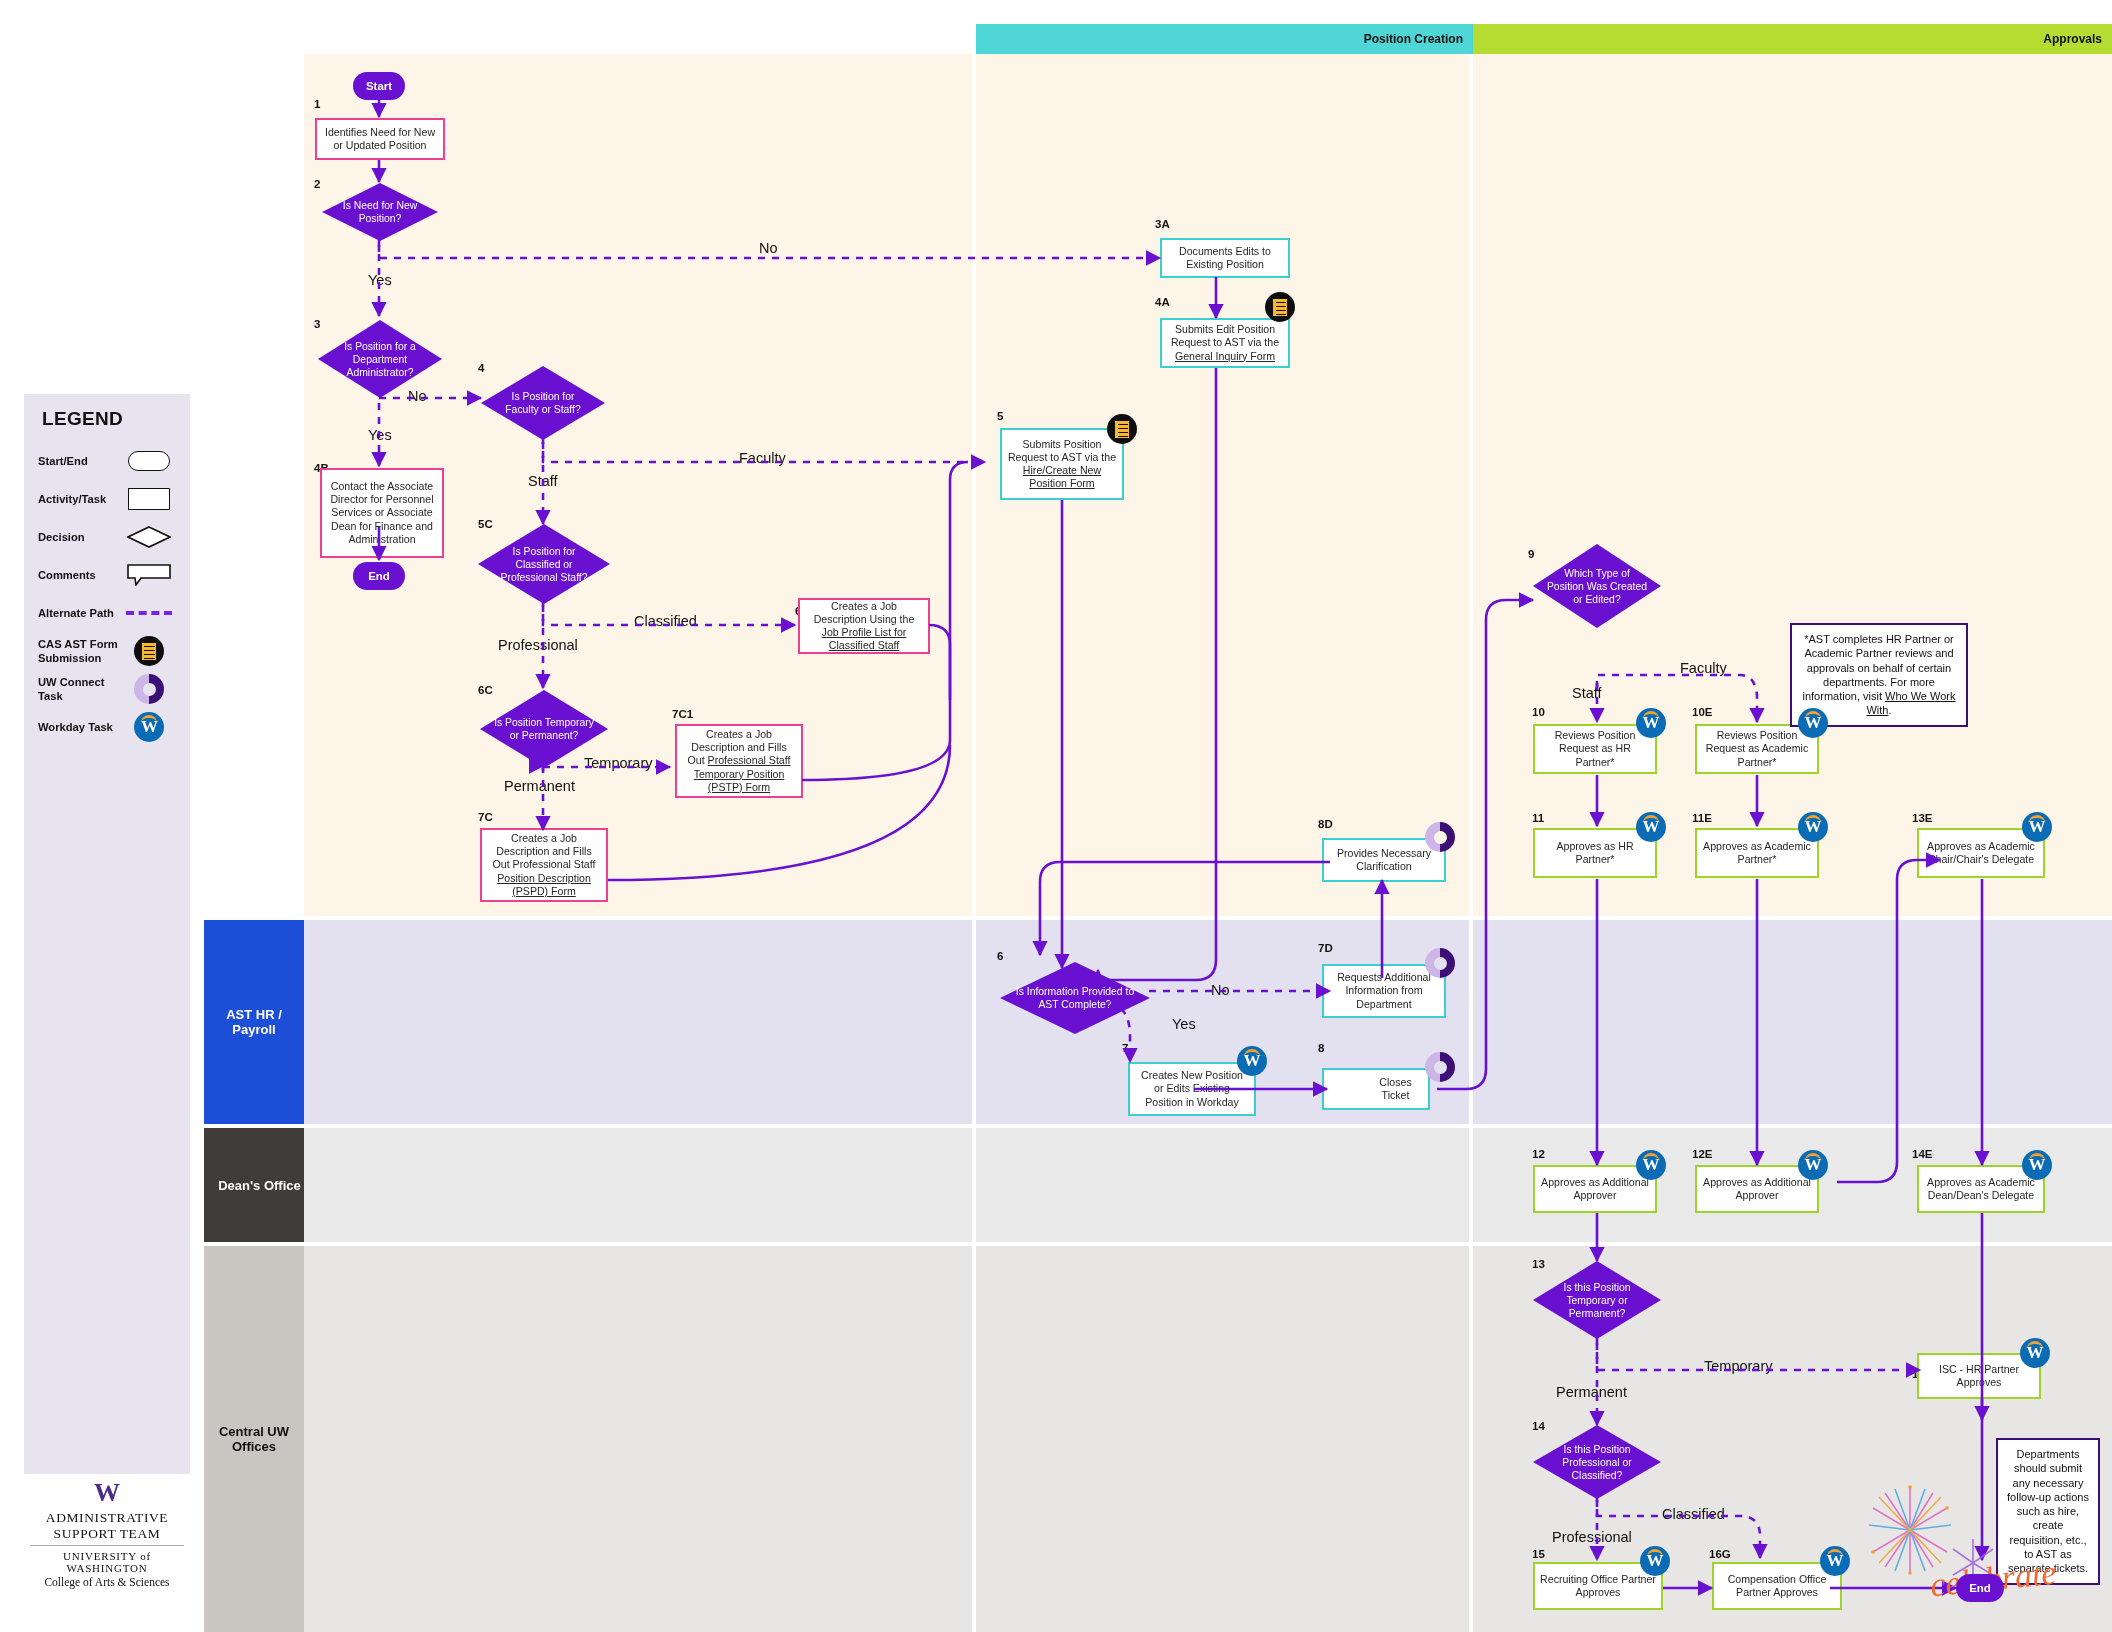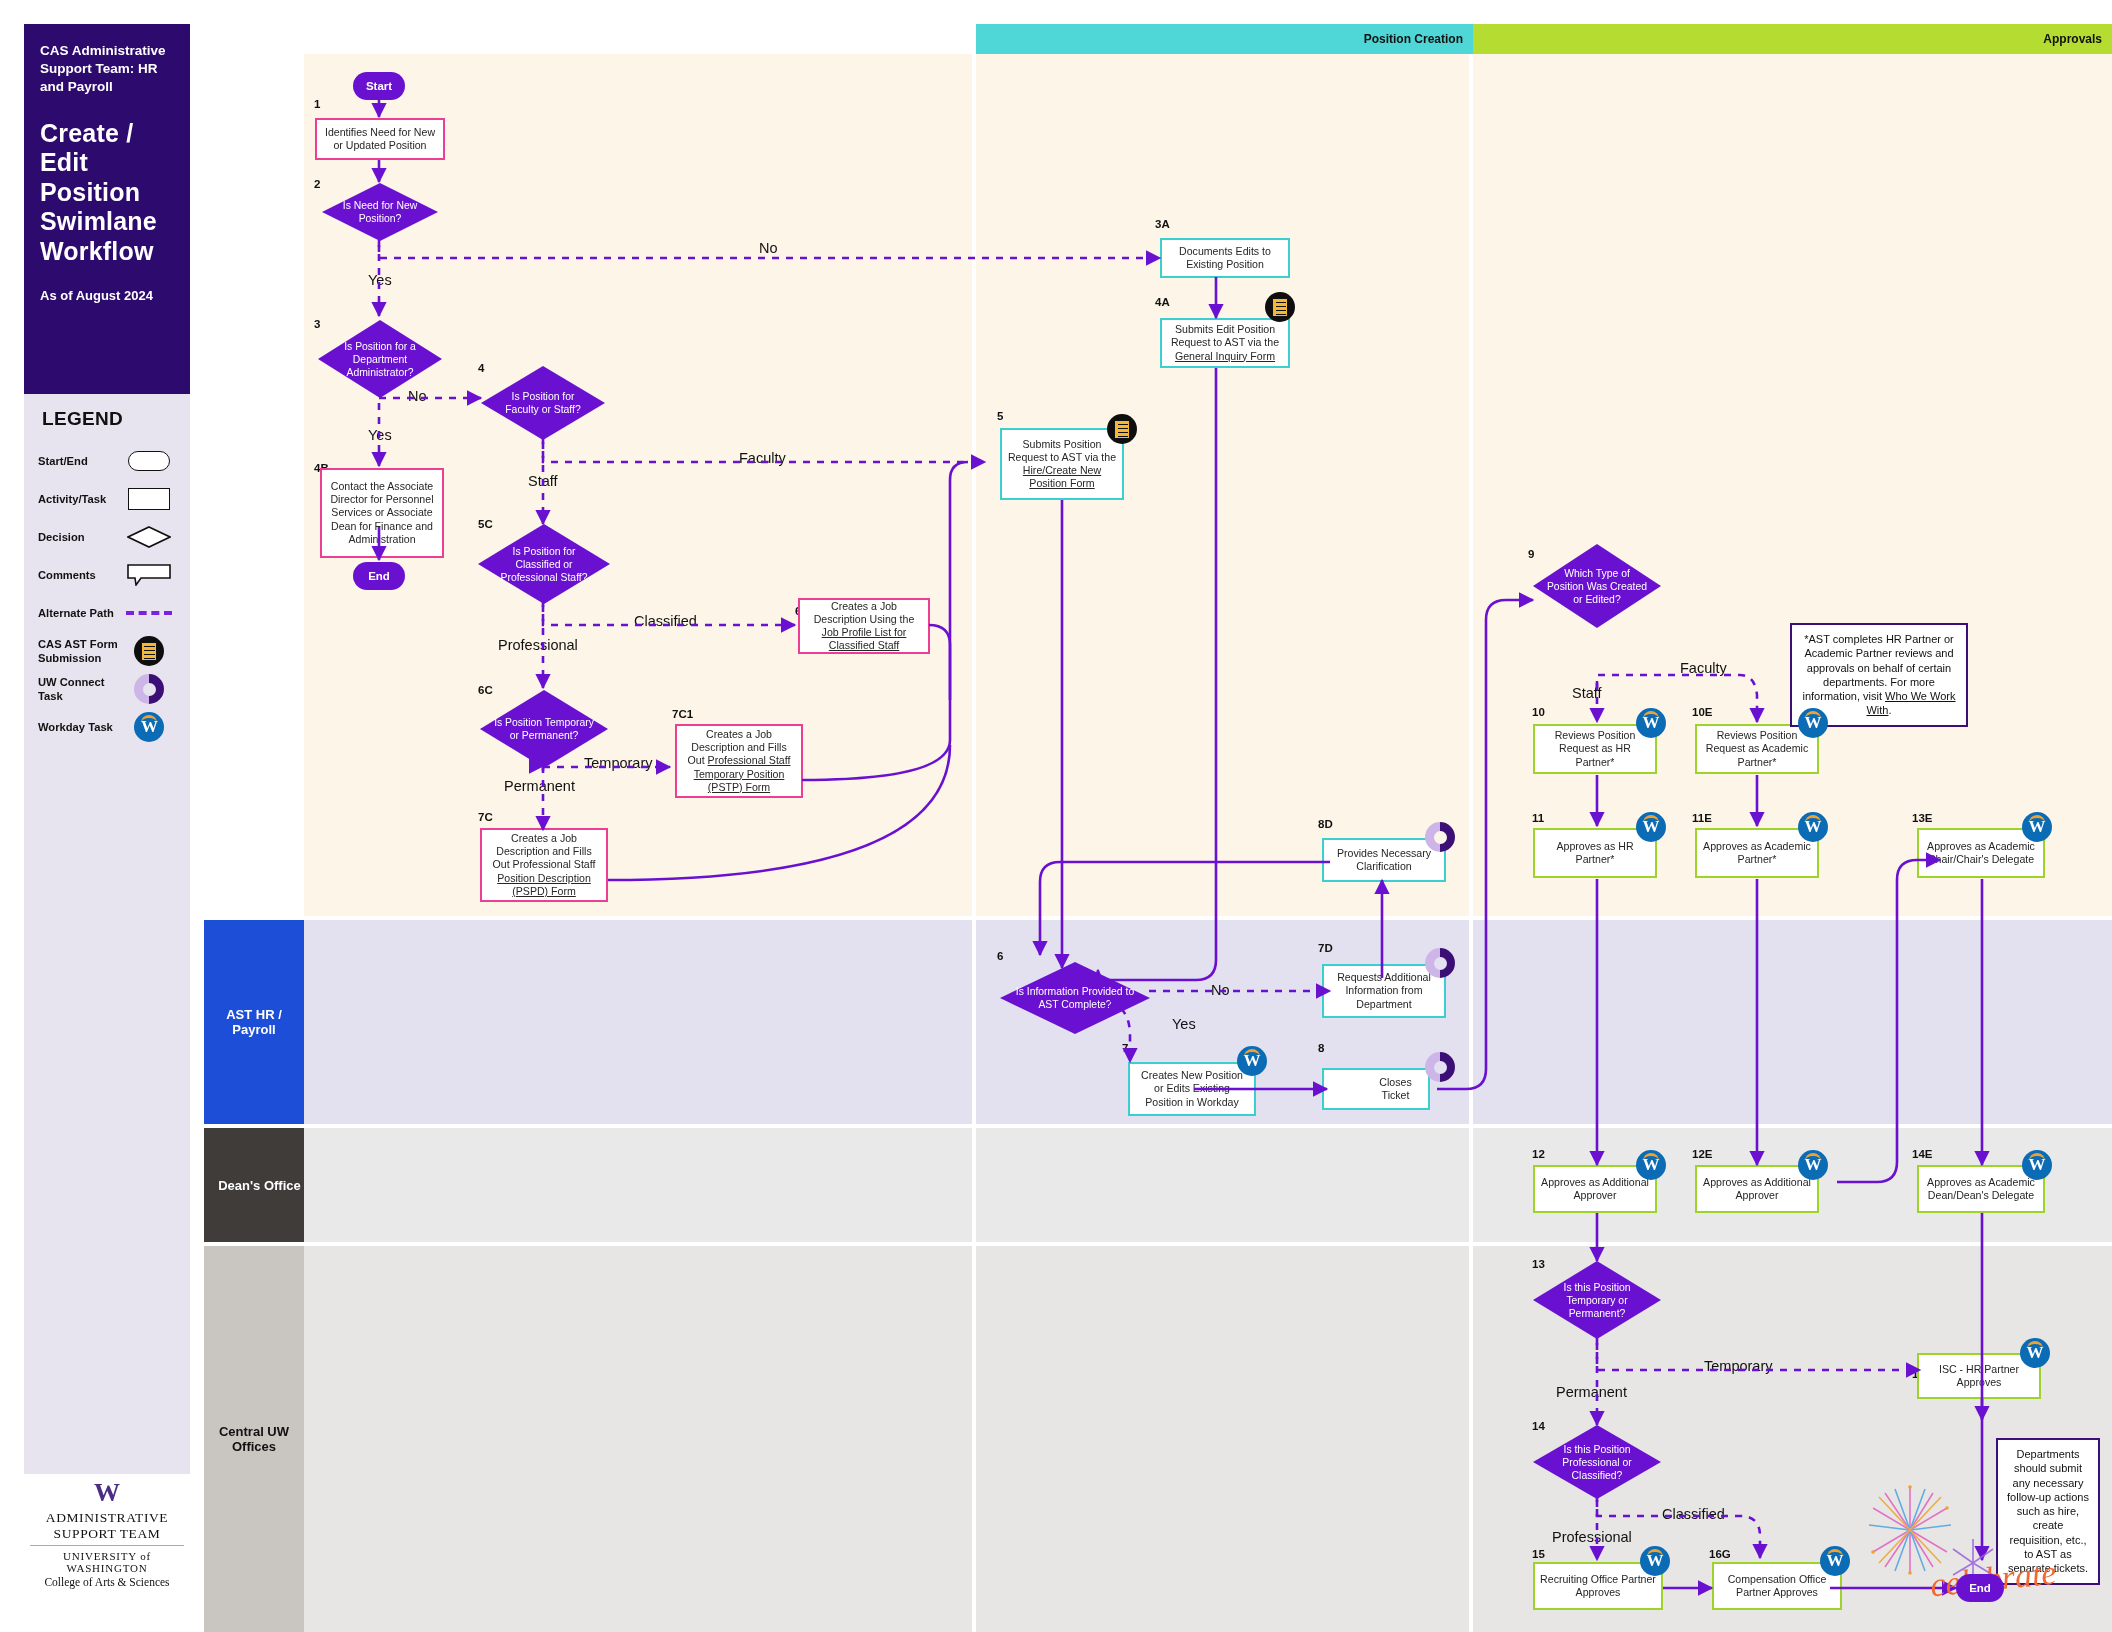--- a/index.html
+++ b/index.html
@@ -118,25 +118,20 @@
   #celebrate { position:absolute; left:1930px; top:1560px; font-family:"Liberation Serif", serif;
      font-style:italic; font-size:34px; color:#ef6a30; z-index:22; transform:rotate(-6deg); }
 </style>
 </head>
 <body>
 
 <div id="page">
 
   <div id="leftrail">
 
-    <div id="titleblock">
-      <div class="sub1">CAS Administrative Support Team: HR and Payroll</div>
-      <div class="bigtitle">Create / Edit Position Swimlane Workflow</div>
-      <div class="asof">As of August 2024</div>
-    </div>
 
     <div id="legend">
       <h2>LEGEND</h2>
 
       <div class="legrow">
         <span class="lbl">Start/End</span>
         <span class="sym">
             <span class="sym-startend"></span>
           </span>
       </div>

